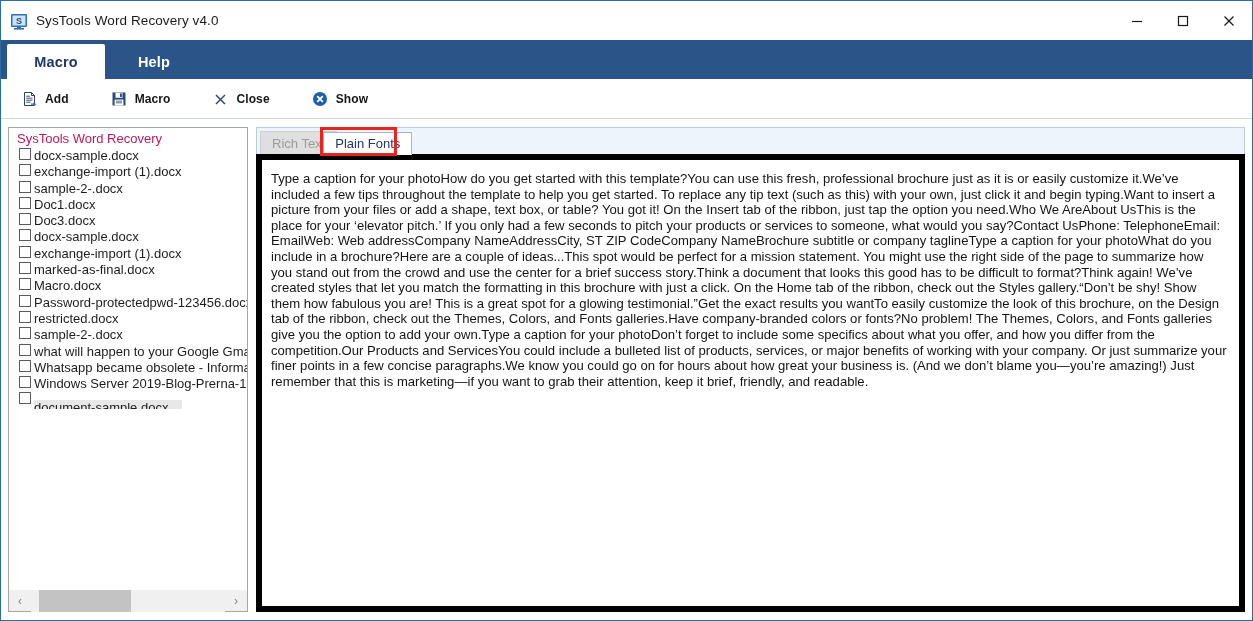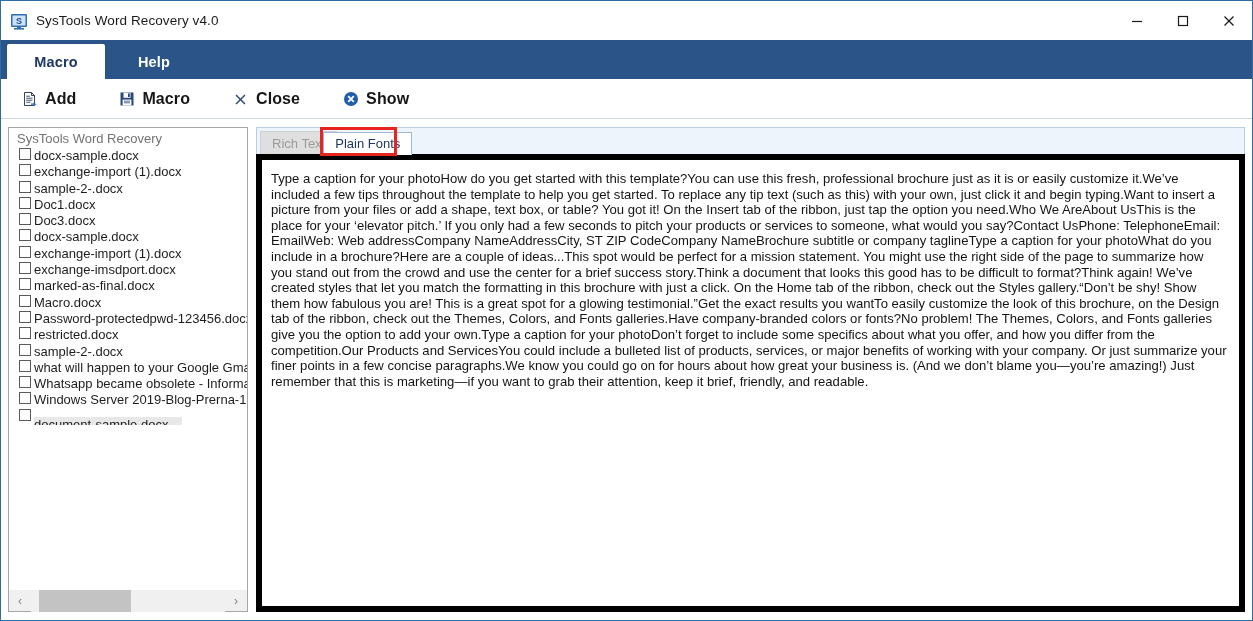--- a/index.html
+++ b/index.html
@@ -101,21 +101,21 @@
     flex: 0 0 auto;
   }
   .tool-item {
     display: flex;
     align-items: center;
     gap: 7px;
     cursor: default;
     padding: 2px 4px;
   }
   .tool-label {
-    font-size: 16px;
+    font-size: 12px;
     font-weight: bold;
     color: #161616;
     letter-spacing: 0.1px;
   }
   .tool-ico { width: 17px; height: 17px; display:flex; align-items:center; justify-content:center; flex:0 0 auto;}
   .tool-ico svg { display:block; }
 
   
   .content {
     flex: 1 1 auto;
@@ -137,21 +137,21 @@
     min-height: 0;
   }
   .list-area {
     flex: 1 1 auto;
     overflow: hidden;
     padding: 2px 0 0 0;
     min-height: 0;
   }
   .root-row {
     font-size: 13px;
-    color: #737373;
+    color: #be185d;
     padding: 1px 0 2px 8px;
     white-space: nowrap;
   }
   .file-row {
     display: flex;
     align-items: flex-start;
     gap: 3px;
     padding-left: 10px;
     height: 16.3px;
     white-space: nowrap;
@@ -401,24 +401,20 @@
             <div class="file-row">
               <span class="cbx"></span>
               <span class="fname">docx-sample.docx</span>
             </div>
             <div class="file-row">
               <span class="cbx"></span>
               <span class="fname">exchange-import (1).docx</span>
             </div>
             <div class="file-row">
               <span class="cbx"></span>
-              <span class="fname">exchange-imsdport.docx</span>
-            </div>
-            <div class="file-row">
-              <span class="cbx"></span>
               <span class="fname">marked-as-final.docx</span>
             </div>
             <div class="file-row">
               <span class="cbx"></span>
               <span class="fname">Macro.docx</span>
             </div>
             <div class="file-row">
               <span class="cbx"></span>
               <span class="fname">Password-protectedpwd-123456.docx</span>
             </div>

